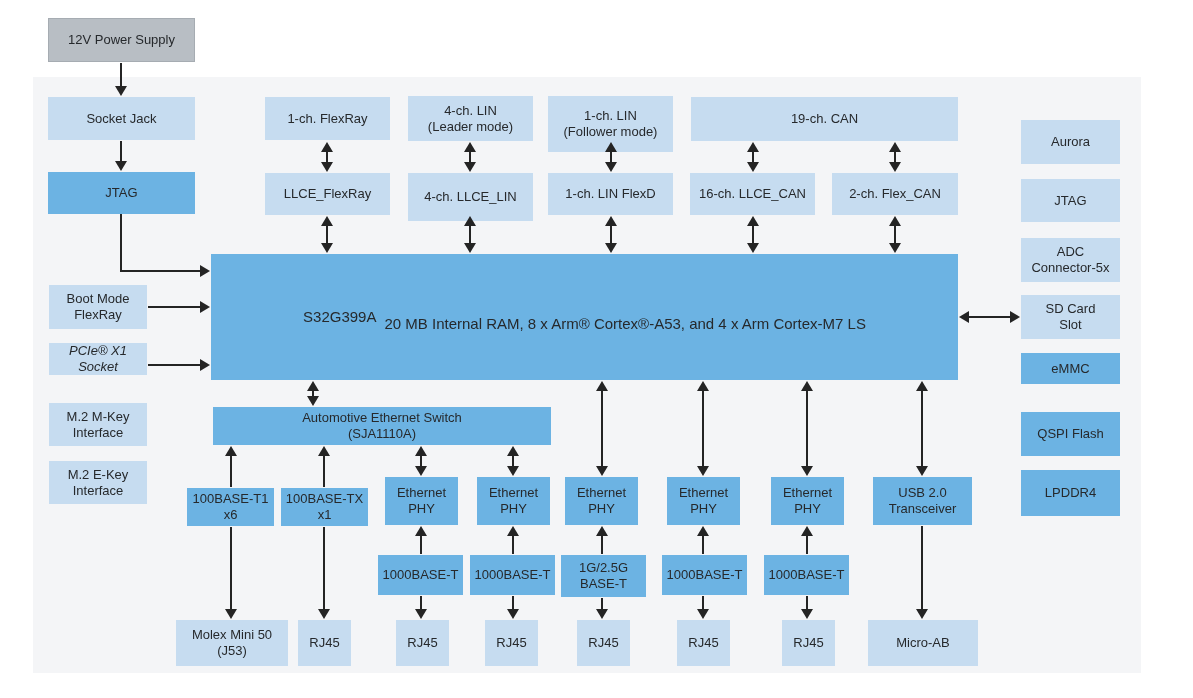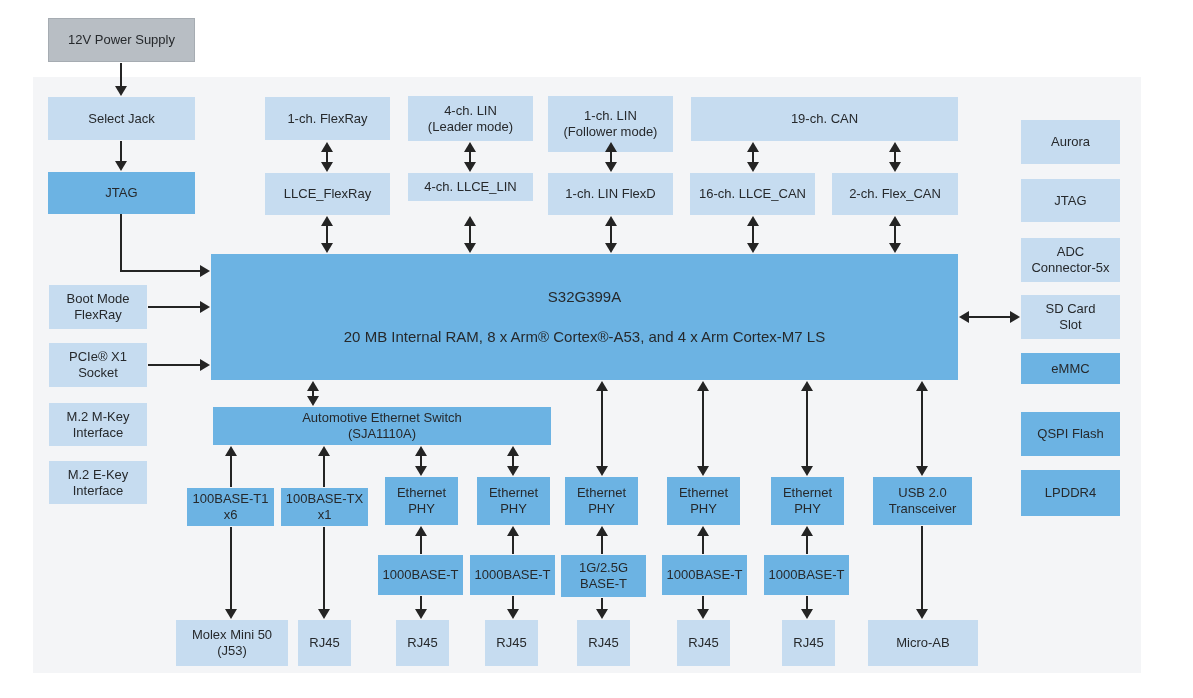--- a/index.html
+++ b/index.html
@@ -10,55 +10,55 @@
   }
   .panel{position:absolute;background:var(--panel,#f4f5f7);}
   .node{
     position:absolute;display:flex;align-items:center;justify-content:center;
     text-align:center;white-space:pre-line;font-size:13px;line-height:1.22;
     box-sizing:border-box;
   }
   .node.light{background:var(--light,#c6dcf0);}
   .node.medium{background:var(--medium,#6cb3e3);}
   .node.gray{background:var(--gray,#b8bec4);border:1px solid #a6acb2;}
-  .node.chip{background:var(--medium,#6cb3e3);flex-direction:column;gap:8px;}
+  .node.chip{background:var(--medium,#6cb3e3);flex-direction:row;gap:8px;}
   .chip-title{font-size:15px;display:block;}
   .chip-sub{font-size:15px;display:block;margin-top:14px;}
   .wire{position:absolute;background:var(--wire,#242424);}
   .head{position:absolute;width:0;height:0;}
   .head-up{border-left:6px solid transparent;border-right:6px solid transparent;border-bottom:10px solid var(--wire,#242424);}
   .head-down{border-left:6px solid transparent;border-right:6px solid transparent;border-top:10px solid var(--wire,#242424);}
   .head-left{border-top:6px solid transparent;border-bottom:6px solid transparent;border-right:10px solid var(--wire,#242424);}
   .head-right{border-top:6px solid transparent;border-bottom:6px solid transparent;border-left:10px solid var(--wire,#242424);}
 </style>
 </head>
 <body>
 
 <div id="stage">
   <div class="panel" id="panel" style="left: 33px; top: 77px; width: 1108px; height: 596px;"></div>
   <div id="nodes-layer">
       <div class="node gray" style="left: 48px; top: 18px; width: 147px; height: 44px;">12V Power Supply</div>
-      <div class="node light" style="left: 48px; top: 97px; width: 147px; height: 43px;">Select Jack</div>
+      <div class="node light" style="left: 48px; top: 97px; width: 147px; height: 43px;">Socket Jack</div>
       <div class="node medium" style="left: 48px; top: 172px; width: 147px; height: 42px;">JTAG</div>
       <div class="node light" style="left: 49px; top: 285px; width: 98px; height: 44px;">Boot Mode
 FlexRay</div>
-      <div class="node light" style="left: 49px; top: 343px; width: 98px; height: 44px;">PCIe® X1
+      <div class="node light" style="left: 49px; top: 343px; width: 98px; height: 32px; font-style: italic;">PCIe® X1
 Socket</div>
       <div class="node light" style="left: 49px; top: 403px; width: 98px; height: 43px;">M.2 M-Key
 Interface</div>
       <div class="node light" style="left: 49px; top: 461px; width: 98px; height: 43px;">M.2 E-Key
 Interface</div>
       <div class="node light" style="left: 265px; top: 97px; width: 125px; height: 43px;">1-ch. FlexRay</div>
       <div class="node light" style="left: 408px; top: 96px; width: 125px; height: 45px;">4-ch. LIN
 (Leader mode)</div>
       <div class="node light" style="left: 548px; top: 96px; width: 125px; height: 56px;">1-ch. LIN
 (Follower mode)</div>
       <div class="node light" style="left: 691px; top: 97px; width: 267px; height: 44px;">19-ch. CAN</div>
       <div class="node light" style="left: 265px; top: 173px; width: 125px; height: 42px;">LLCE_FlexRay</div>
-      <div class="node light" style="left: 408px; top: 173px; width: 125px; height: 28px;">4-ch. LLCE_LIN</div>
+      <div class="node light" style="left: 408px; top: 173px; width: 125px; height: 48px;">4-ch. LLCE_LIN</div>
       <div class="node light" style="left: 548px; top: 173px; width: 125px; height: 42px;">1-ch. LIN FlexD</div>
       <div class="node light" style="left: 690px; top: 173px; width: 125px; height: 42px;">16-ch. LLCE_CAN</div>
       <div class="node light" style="left: 832px; top: 173px; width: 126px; height: 42px;">2-ch. Flex_CAN</div>
       <div class="node chip" style="left: 211px; top: 254px; width: 747px; height: 126px;"><span class="chip-title">S32G399A</span><span class="chip-sub">20 MB Internal RAM, 8 x Arm® Cortex®-A53, and 4 x Arm Cortex-M7 LS</span></div>
       <div class="node light" style="left: 1021px; top: 120px; width: 99px; height: 44px;">Aurora</div>
       <div class="node light" style="left: 1021px; top: 179px; width: 99px; height: 43px;">JTAG</div>
       <div class="node light" style="left: 1021px; top: 238px; width: 99px; height: 44px;">ADC
 Connector-5x</div>
       <div class="node light" style="left: 1021px; top: 295px; width: 99px; height: 44px;">SD Card
 Slot</div>

